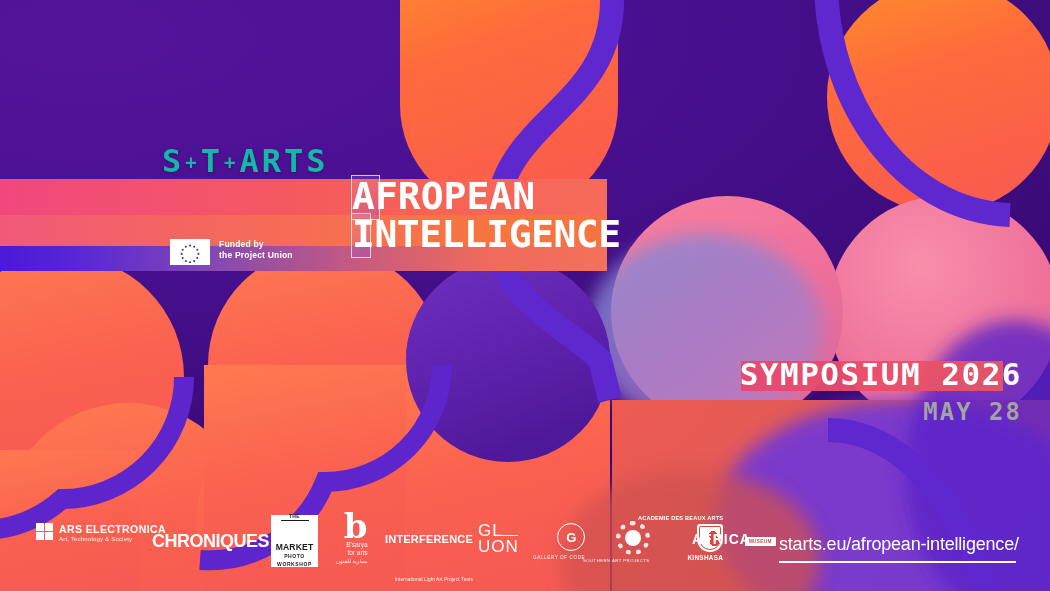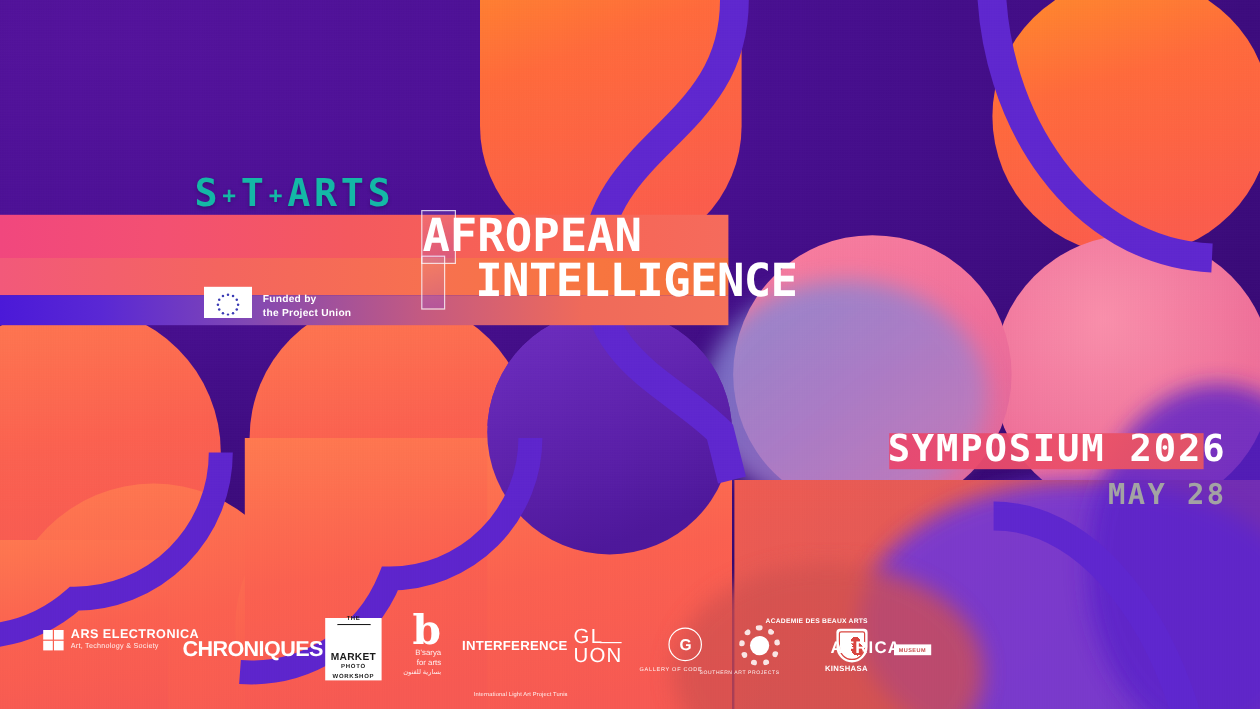--- a/index.html
+++ b/index.html
@@ -93,36 +93,36 @@
     position: absolute;
     left: 352px;
     color: #ffffff;
     font-family: "DejaVu Sans Mono", monospace;
     font-weight: bold;
     line-height: 1;
     white-space: nowrap;
     letter-spacing: 0px;
   }
   .title-afropean { top: -2px; font-size: 38px; }
-  .title-intelligence { top: 36px; font-size: 38px; letter-spacing: -0.5px; margin-left: 44px; }
+  .title-intelligence { top: 36px; font-size: 38px; letter-spacing: -0.5px; }
   .glitch-box {
     position: absolute;
     border: 1px solid rgba(255,255,255,.75);
     background: linear-gradient(160deg, rgba(255,255,255,.10), rgba(110,60,255,.22));
     pointer-events: none;
   }
   .gb-a { left: 351px; top: -4px; width: 27px; height: 43px; }
   .gb-i { left: 351px; top: 34px; width: 18px; height: 43px; }
 
   
   .eu-badge {
     position: absolute;
     left: 170px; top: 239px;
     display: flex;
-    align-items: flex-end;
+    align-items: flex-start;
     height: 26px;
   }
   .eu-flag {
     width: 40px; height: 26px;
     background: #ffffff;
     display: flex; align-items: center; justify-content: center;
   }
   .eu-text {
     margin-left: 9px;
     color: #ffffff;
@@ -183,21 +183,21 @@
     align-items: flex-end;
     justify-content: center;
     flex-direction: column;
     position: absolute;
     text-align: center;
   }
   .logo-name { font-weight: bold; white-space: nowrap; }
   .logo-sub  { white-space: nowrap; opacity: .92; }
 
   
-  .l-ars { left: 36px; top: 16px; flex-direction: row; align-items: center; }
+  .l-ars { left: 36px; top: 16px; flex-direction: row; align-items: flex-start; }
   .l-ars .mark {
     width: 17px; height: 17px; margin-right: 6px;
     display: grid; grid-template-columns: 1fr 1fr; grid-template-rows: 1fr 1fr; gap: 1.5px;
   }
   .l-ars .mark i { background: #ffffff; display:block; }
   .l-ars .txt { text-align: left; }
   .l-ars .logo-name { font-size: 10.5px; letter-spacing: .4px; line-height: 12px; }
   .l-ars .logo-sub  { font-size: 6px; letter-spacing: .2px; line-height: 9px; }
 
   
@@ -536,14 +536,18 @@
       <div class="crest"></div>
       <div class="bottom">KINSHASA</div>
     </div>
 
     <div class="logo l-africa">
       <div class="logo-name">AFRICA</div>
       <div class="tagbox">MUSEUM</div>
     </div>
   </div>
 
+  <div class="url-wrap">
+    <a class="url-text" href="#">starts.eu/afropean-intelligence/</a>
+    <div class="url-rule"></div>
+  </div>
 
 </div>
 
 </body></html>

